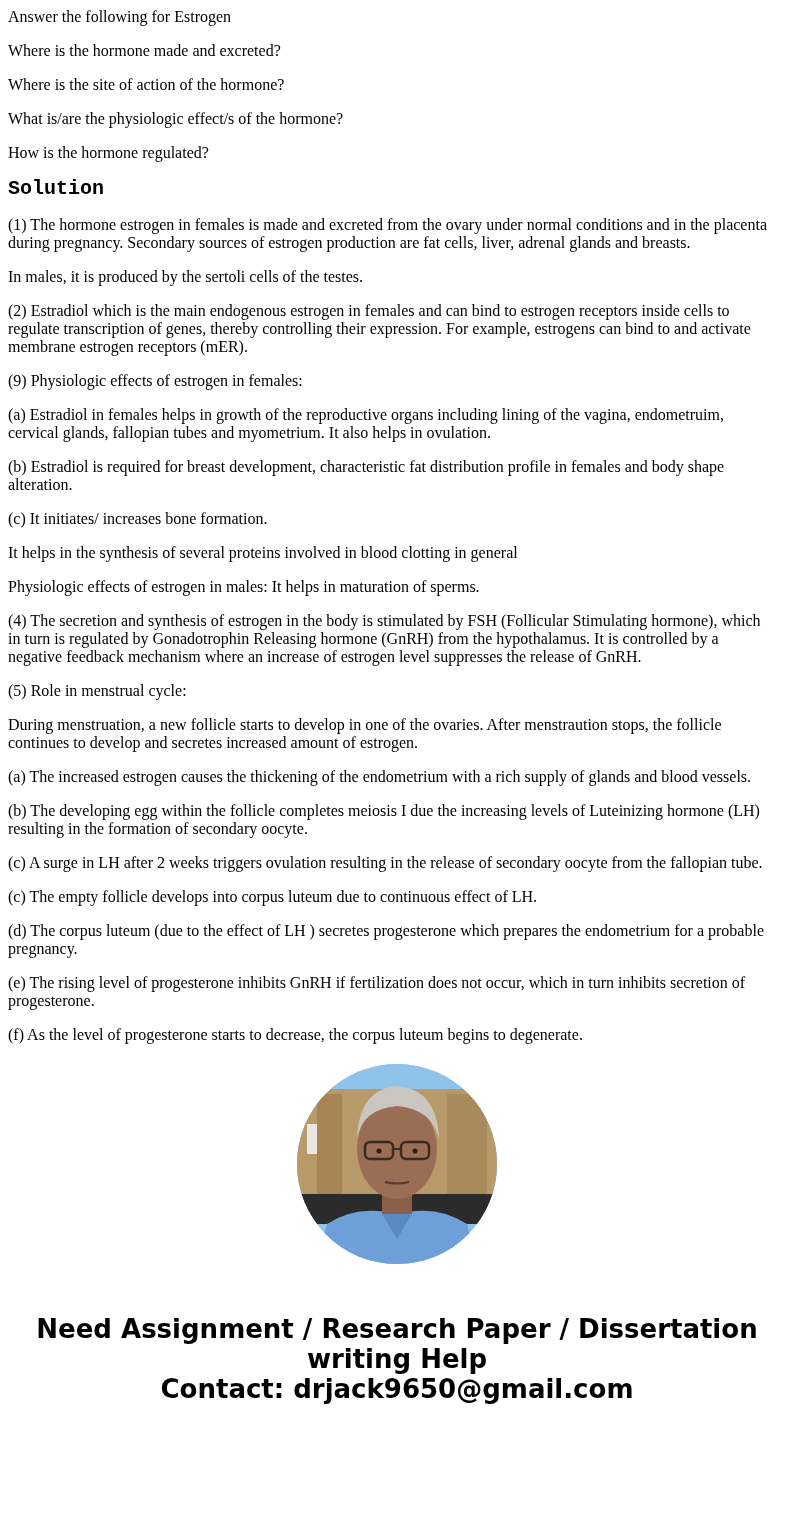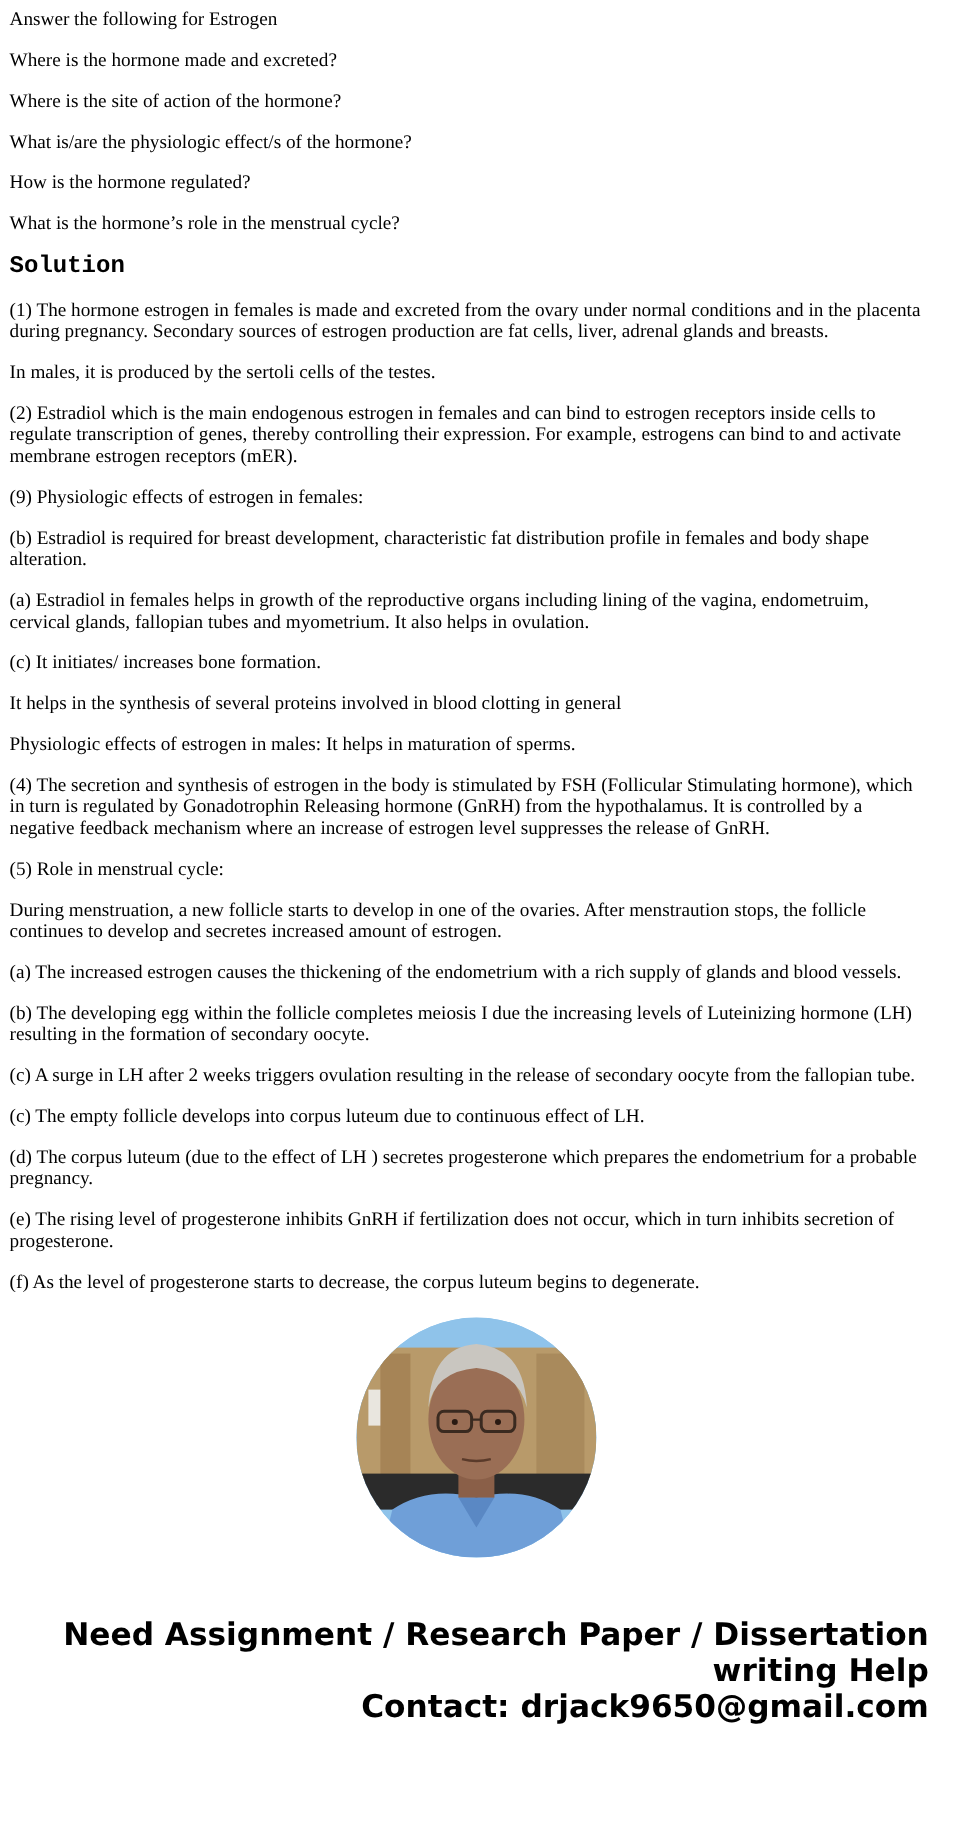--- a/index.html
+++ b/index.html
@@ -27,49 +27,48 @@
     }
     .avatar {
       width: 200px;
       height: 200px;
       border-radius: 50%;
       overflow: hidden;
       position: relative;
       background: #8fc3ea;
     }
     .footer {
-      text-align: right;
+      text-align: center;
       font-family: "DejaVu Sans", sans-serif;
       font-weight: bold;
       font-size: 26px;
       line-height: 30px;
       margin-top: 50px;
       padding: 0 20px;
     }
     .footer div { margin: 0; }
   </style>
 </head>
 <body>
 
 <div class="content">
   <p>Answer the following for Estrogen</p>
   <p>Where is the hormone made and excreted?</p>
   <p>Where is the site of action of the hormone?</p>
   <p>What is/are the physiologic effect/s of the hormone?</p>
   <p>How is the hormone regulated?</p>
-  <p>What is the hormone’s role in the menstrual cycle?</p>
 
   <h3 class="solution">Solution</h3>
 
   <p>(1) The hormone estrogen in females is made and excreted from the ovary under normal conditions and in the placenta during pregnancy. Secondary sources of estrogen production are fat cells, liver, adrenal glands and breasts.</p>
   <p>In males, it is produced by the sertoli cells of the testes.</p>
   <p>(2) Estradiol which is the main endogenous estrogen in females and can bind to estrogen receptors inside cells to regulate transcription of genes, thereby controlling their expression. For example, estrogens can bind to and activate membrane estrogen receptors (mER).</p>
   <p>(9) Physiologic effects of estrogen in females:</p>
+  <p>(a) Estradiol in females helps in growth of the reproductive organs including lining of the vagina, endometruim, cervical glands, fallopian tubes and myometrium. It also helps in ovulation.</p>
   <p>(b) Estradiol is required for breast development, characteristic fat distribution profile in females and body shape alteration.</p>
-  <p>(a) Estradiol in females helps in growth of the reproductive organs including lining of the vagina, endometruim, cervical glands, fallopian tubes and myometrium. It also helps in ovulation.</p>
   <p>(c) It initiates/ increases bone formation.</p>
   <p>It helps in the synthesis of several proteins involved in blood clotting in general</p>
   <p>Physiologic effects of estrogen in males: It helps in maturation of sperms.</p>
   <p>(4) The secretion and synthesis of estrogen in the body is stimulated by FSH (Follicular Stimulating hormone), which in turn is regulated by Gonadotrophin Releasing hormone (GnRH) from the hypothalamus. It is controlled by a negative feedback mechanism where an increase of estrogen level suppresses the release of GnRH.</p>
   <p>(5) Role in menstrual cycle:</p>
   <p>During menstruation, a new follicle starts to develop in one of the ovaries. After menstraution stops, the follicle continues to develop and secretes increased amount of estrogen.</p>
   <p>(a) The increased estrogen causes the thickening of the endometrium with a rich supply of glands and blood vessels.</p>
   <p>(b) The developing egg within the follicle completes meiosis I due the increasing levels of Luteinizing hormone (LH) resulting in the formation of secondary oocyte.</p>
   <p>(c) A surge in LH after 2 weeks triggers ovulation resulting in the release of secondary oocyte from the fallopian tube.</p>
   <p>(c) The empty follicle develops into corpus luteum due to continuous effect of LH.</p>

